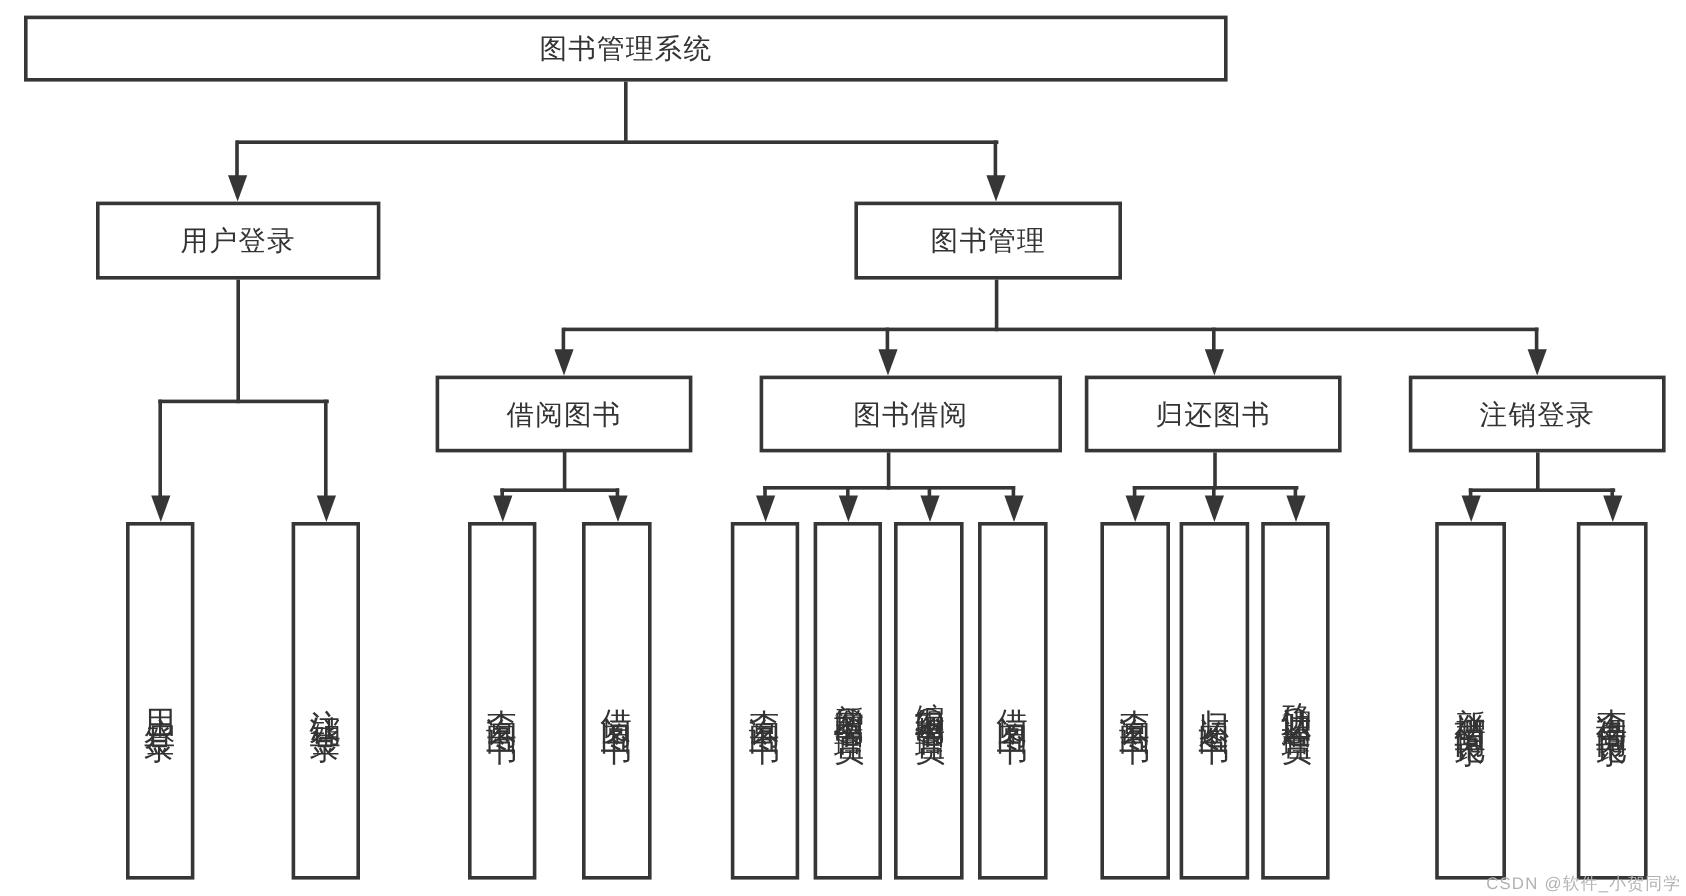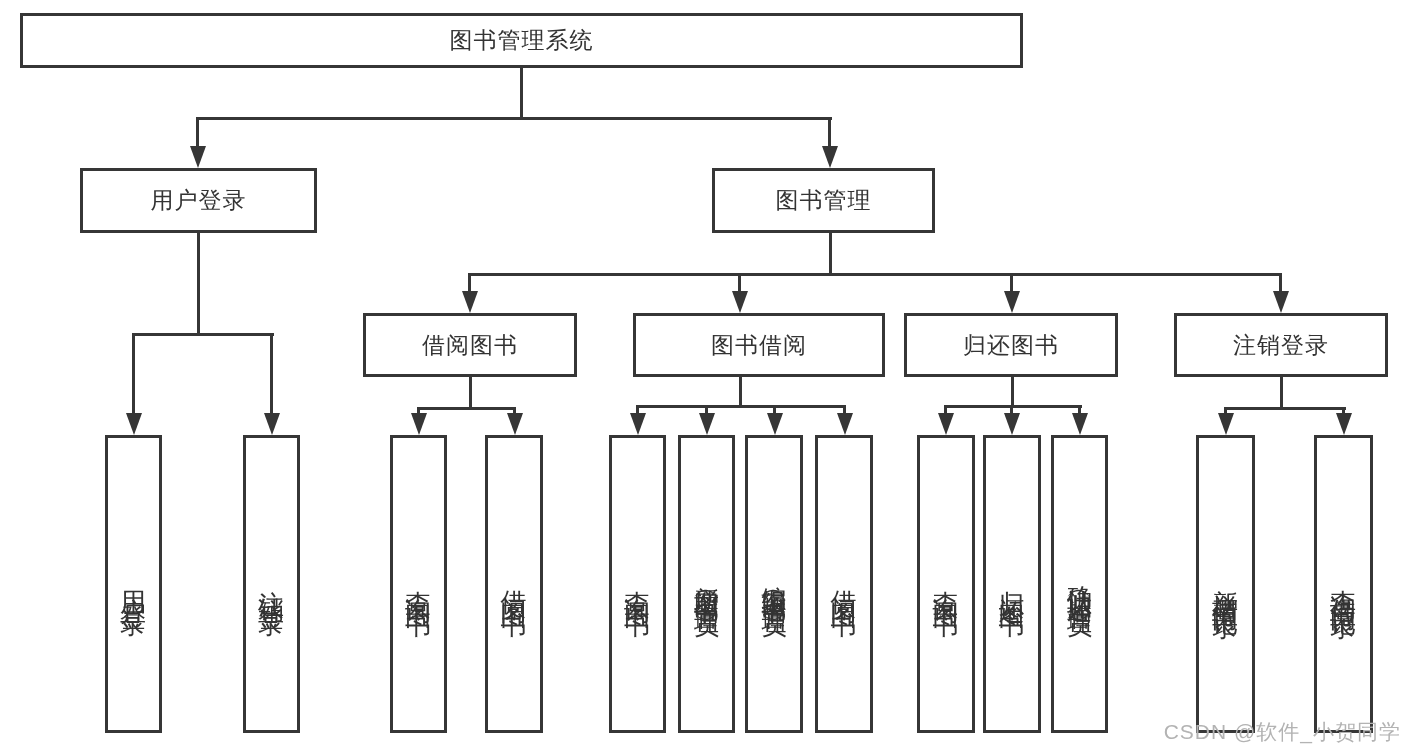--- a/index.html
+++ b/index.html
@@ -22,21 +22,21 @@
   .hline { position:absolute; height:3px; background:var(--line); }
   .vline { position:absolute; width:3px;  background:var(--line); }
   .shaft { position:absolute; width:3px;  background:var(--line); }
   .ahead {
     position:absolute; width:0; height:0;
     border-left:8px solid transparent; border-right:8px solid transparent;
     border-top:22px solid var(--line);
   }
   .watermark {
     position:absolute; right:4px; bottom:1px; z-index:10;
-    font-size:21px; color:var(--wm); letter-spacing:1px; white-space:nowrap;text-align:center;
+    font-size:14px; color:var(--wm); letter-spacing:1px; white-space:nowrap;text-align:center;
   }
 </style>
 </head>
 <body>
 
 <div id="canvas">
 
   <div class="box" style="left:20px; top:13px; width:1003px; height:55px;">
     <span class="hlabel">图书管理系统</span>
   </div>

